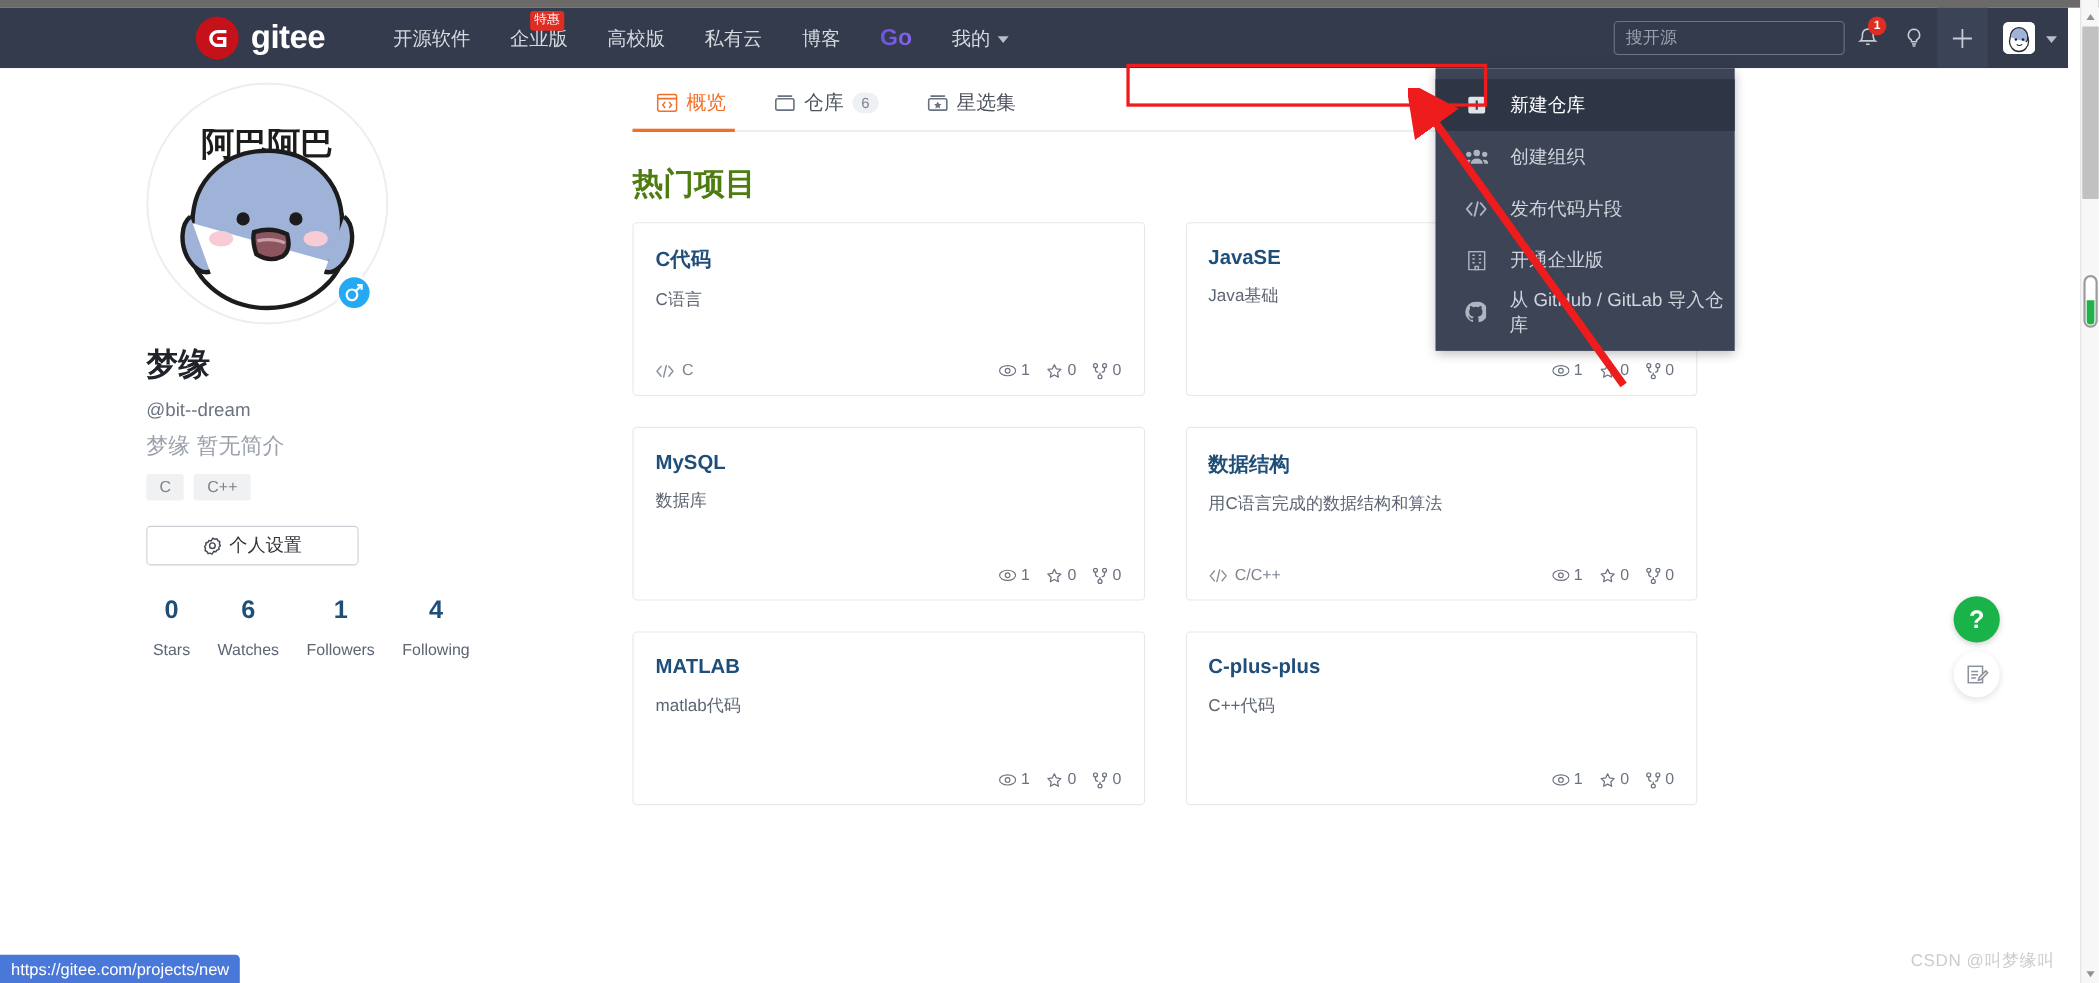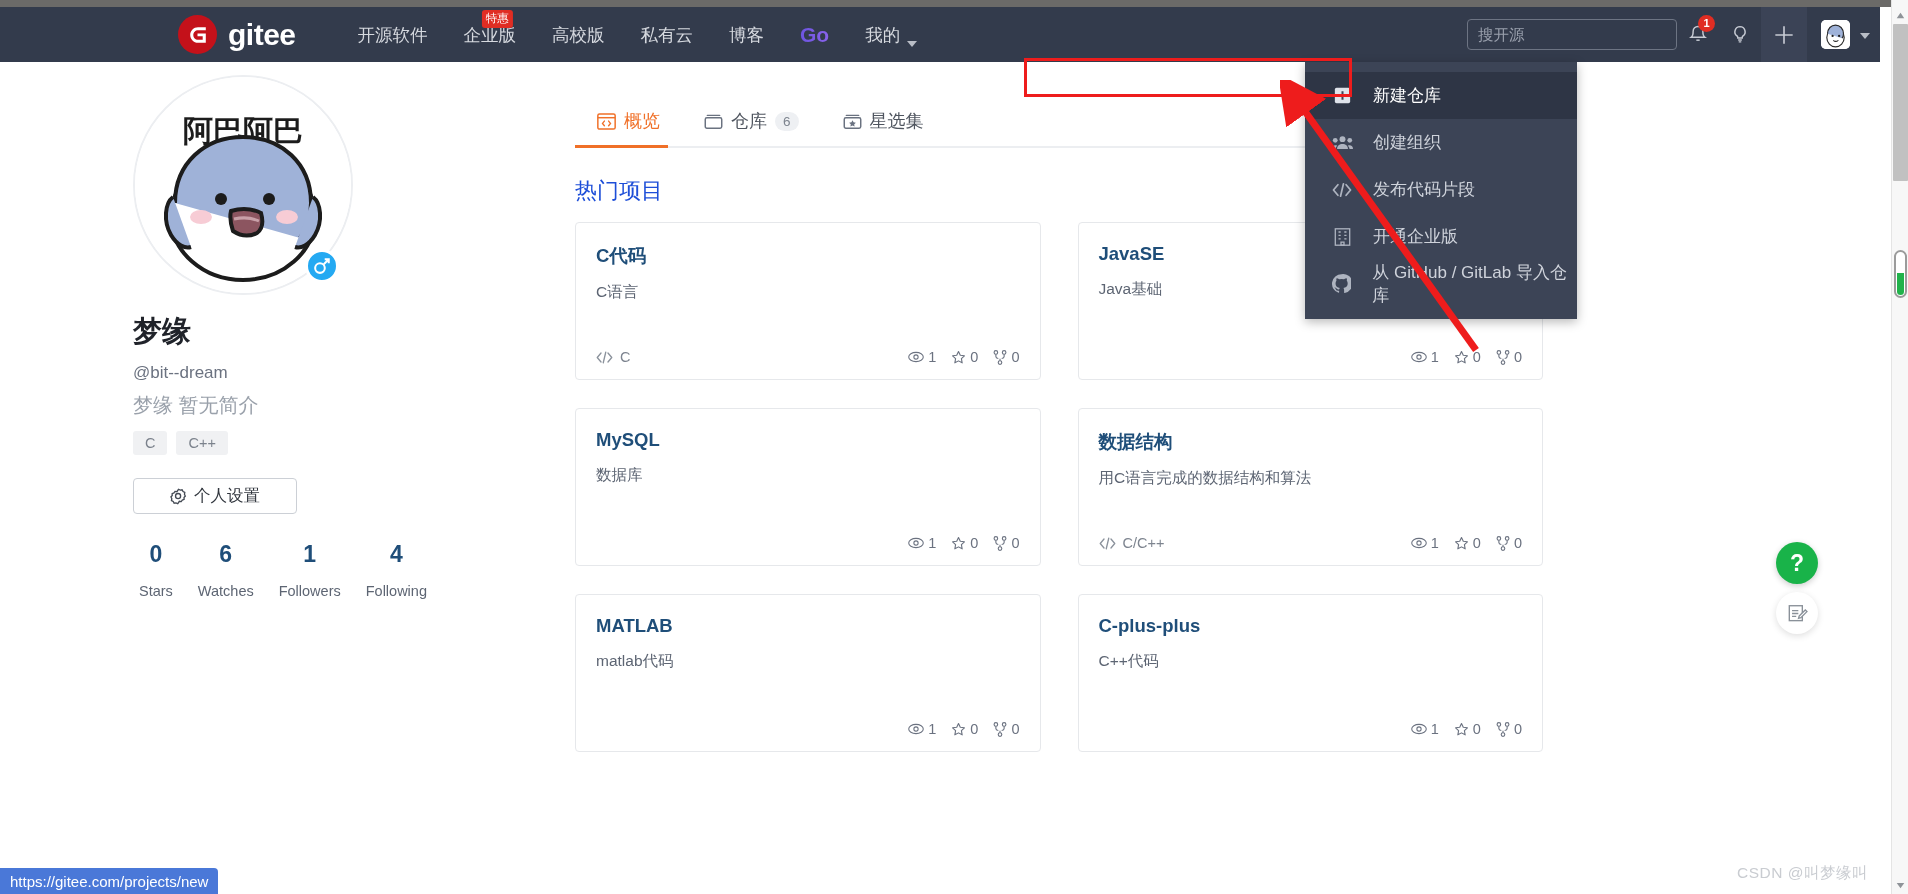--- a/index.html
+++ b/index.html
@@ -32,21 +32,21 @@
     font-size: 25px; font-weight: bold; font-family: "DejaVu Sans", sans-serif;
     line-height: 1;
   }
   .brand-name {
     color: #ffffff; font-size: 30px; font-weight: bold; letter-spacing: -0.5px;
   }
   .nav-items { display: flex; align-items: center; margin-left: 44px; }
   .nav-item {
     position: relative; color: #d6d9df; font-size: 17.5px;
     padding: 0 18px; cursor: pointer; white-space: nowrap;
-    display: flex; align-items: flex-end; gap: 5px;
+    display: flex; align-items: center; gap: 5px;
   }
   .nav-item.go { color: #6c63ff; font-weight: bold; font-size: 21px;
      background: linear-gradient(90deg,#5b4bdb,#9b6cf0); -webkit-background-clip: text; background-clip: text; -webkit-text-fill-color: transparent; }
   .nav-badge {
     position: absolute; top: -13px; left: 50%; transform: translateX(-26%);
     background: #e02d23; color: #fff; font-size: 11.5px; line-height: 1;
     padding: 3px 4px 4px 4px; border-radius: 3px; white-space: nowrap;
   }
   .caret-down {
     width: 0; height: 0; border-left: 5px solid transparent;
@@ -131,50 +131,50 @@
   }
   .pname { margin-top: 17px; font-size: 29px; font-weight: bold; color: #20232a; }
   .phandle { margin-top: 11px; font-size: 17px; color: #6b7280; }
   .pbio { margin-top: 9px; font-size: 20px; color: #9aa1ab; }
   .ptags { margin-top: 12px; display: flex; gap: 9px; }
   .ptag {
     background: #f0f1f3; color: #7b828c; font-size: 14.5px;
     padding: 4px 12px; border-radius: 3px; cursor: pointer;
   }
   .settings-btn {
-    margin-top: 23px; width: 164px; height: 36px; border: 1px solid #ccd0d6;
+    margin-top: 23px; width: 193px; height: 36px; border: 1px solid #ccd0d6;
     border-radius: 4px; background: #fff; color: #30353d; font-size: 16.5px;
     display: flex; align-items: center; justify-content: center; gap: 7px;
     cursor: pointer;
   }
   .stats { margin-top: 27px; display: flex; width: 300px; justify-content: space-between; padding: 0 6px; }
   .stat { display: flex; flex-direction: column; align-items: center; cursor: pointer; }
   .stat-num { font-size: 23px; font-weight: bold; color: #1f4e79; }
   .stat-label { margin-top: 15px; font-size: 14.5px; color: #5d6573; }
 
   
-  .main { position: absolute; left: 575px; top: 0; width: 968px; margin-top: 28px; }
+  .main { position: absolute; left: 575px; top: 0; width: 968px; }
   .tabs { display: flex; align-items: flex-end; height: 58px; border-bottom: 2px solid #eceef1; }
   .tab {
     display: flex; align-items: center; gap: 8px; font-size: 18px;
     color: #4f555f; padding: 0 22px 13px 22px; cursor: pointer;
     position: relative;
   }
   .tab.active { color: #f07028; }
   .tab.active::after {
     content: ""; position: absolute; left: 0; right: 14px; bottom: -2px;
     height: 3px; background: #f07028;
   }
   .tab-count {
     background: #eef0f3; color: #7d848f; border-radius: 10px;
     font-size: 13.5px; padding: 2px 8px;
   }
 
   .section-head { display: flex; align-items: center; justify-content: space-between; margin-top: 28px; padding-right: 4px;}
-  .section-title { font-size: 22px; font-weight: normal; color: #1d4ed8; }
+  .section-title { font-size: 28px; font-weight: bold; color: #4d7c0f; }
   .section-link { font-size: 17px; color: #2d7dc4; cursor: pointer; }
 
   .cards { margin-top: 16px; display: grid; grid-template-columns: 1fr 1fr; gap: 28px 37px; }
   .card {
     border: 1px solid #e6e8eb; border-radius: 4px; height: 158px;
     padding: 20px 20px 14px 20px; display: flex; flex-direction: column;
     background: #fff;
   }
   .card-title { font-size: 18.5px; font-weight: bold; color: #1f4e79; cursor: pointer; }
   .card-desc { margin-top: 14px; font-size: 15.5px; color: #5d6573; }

